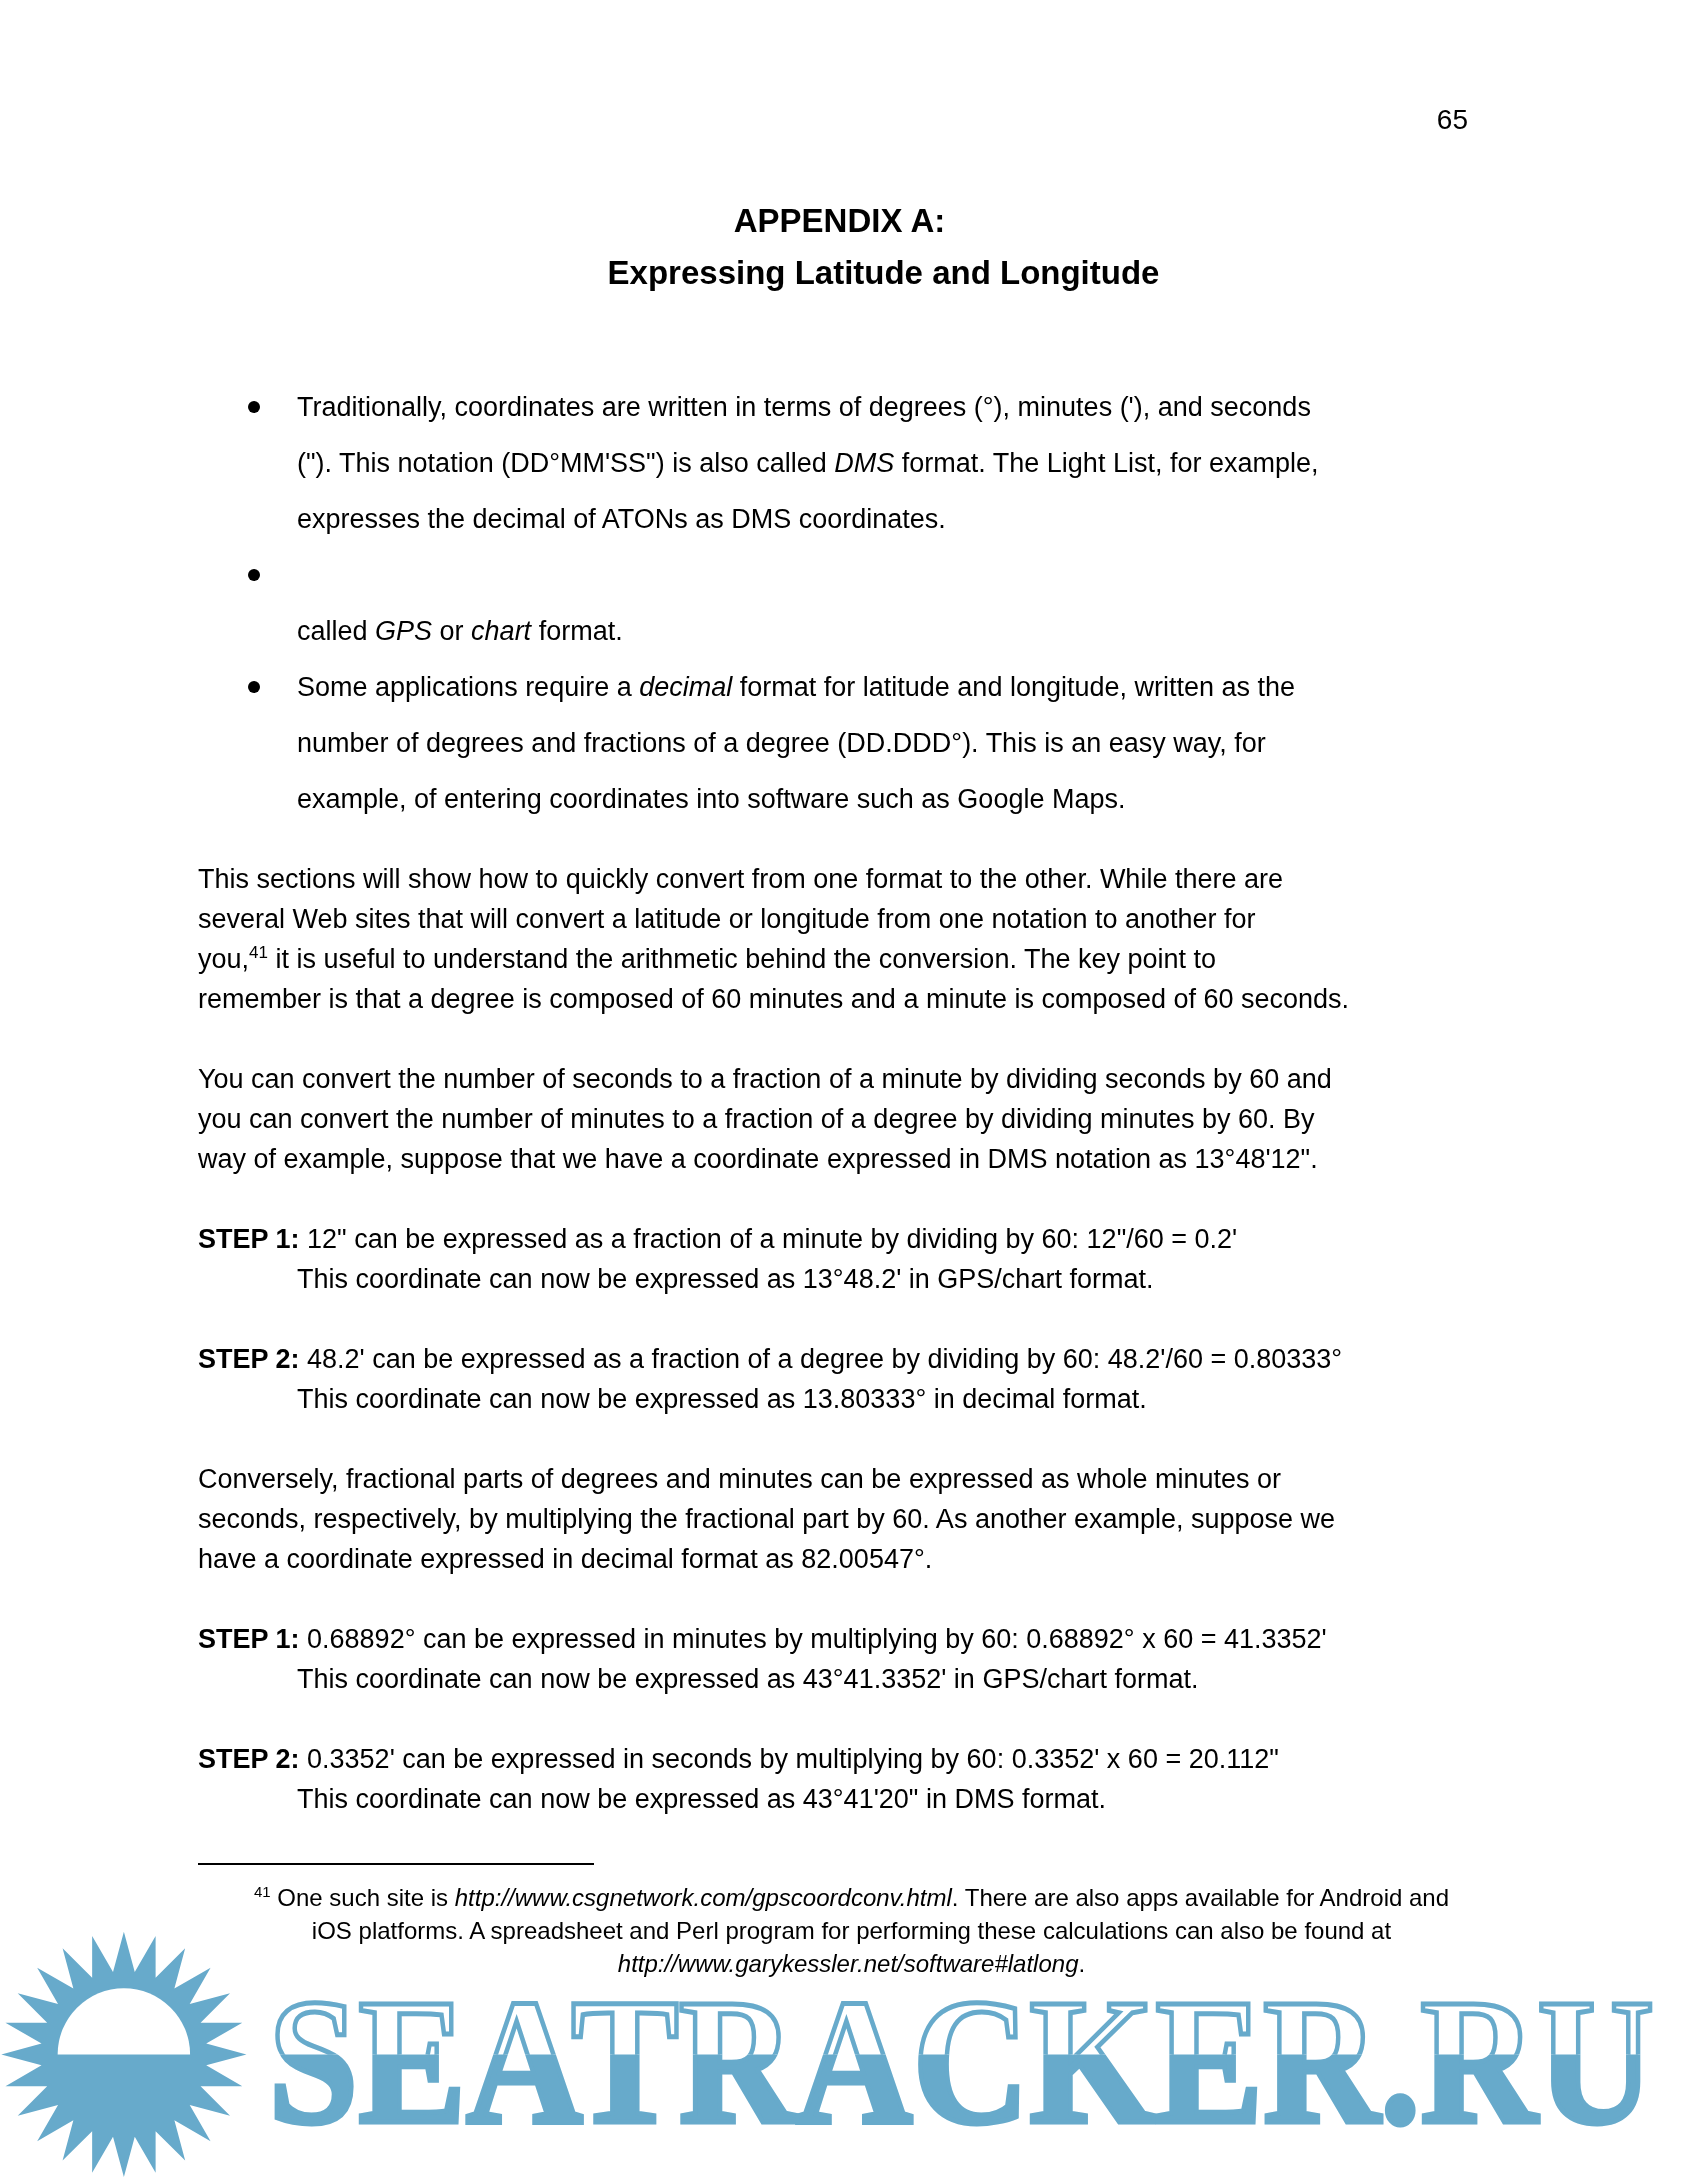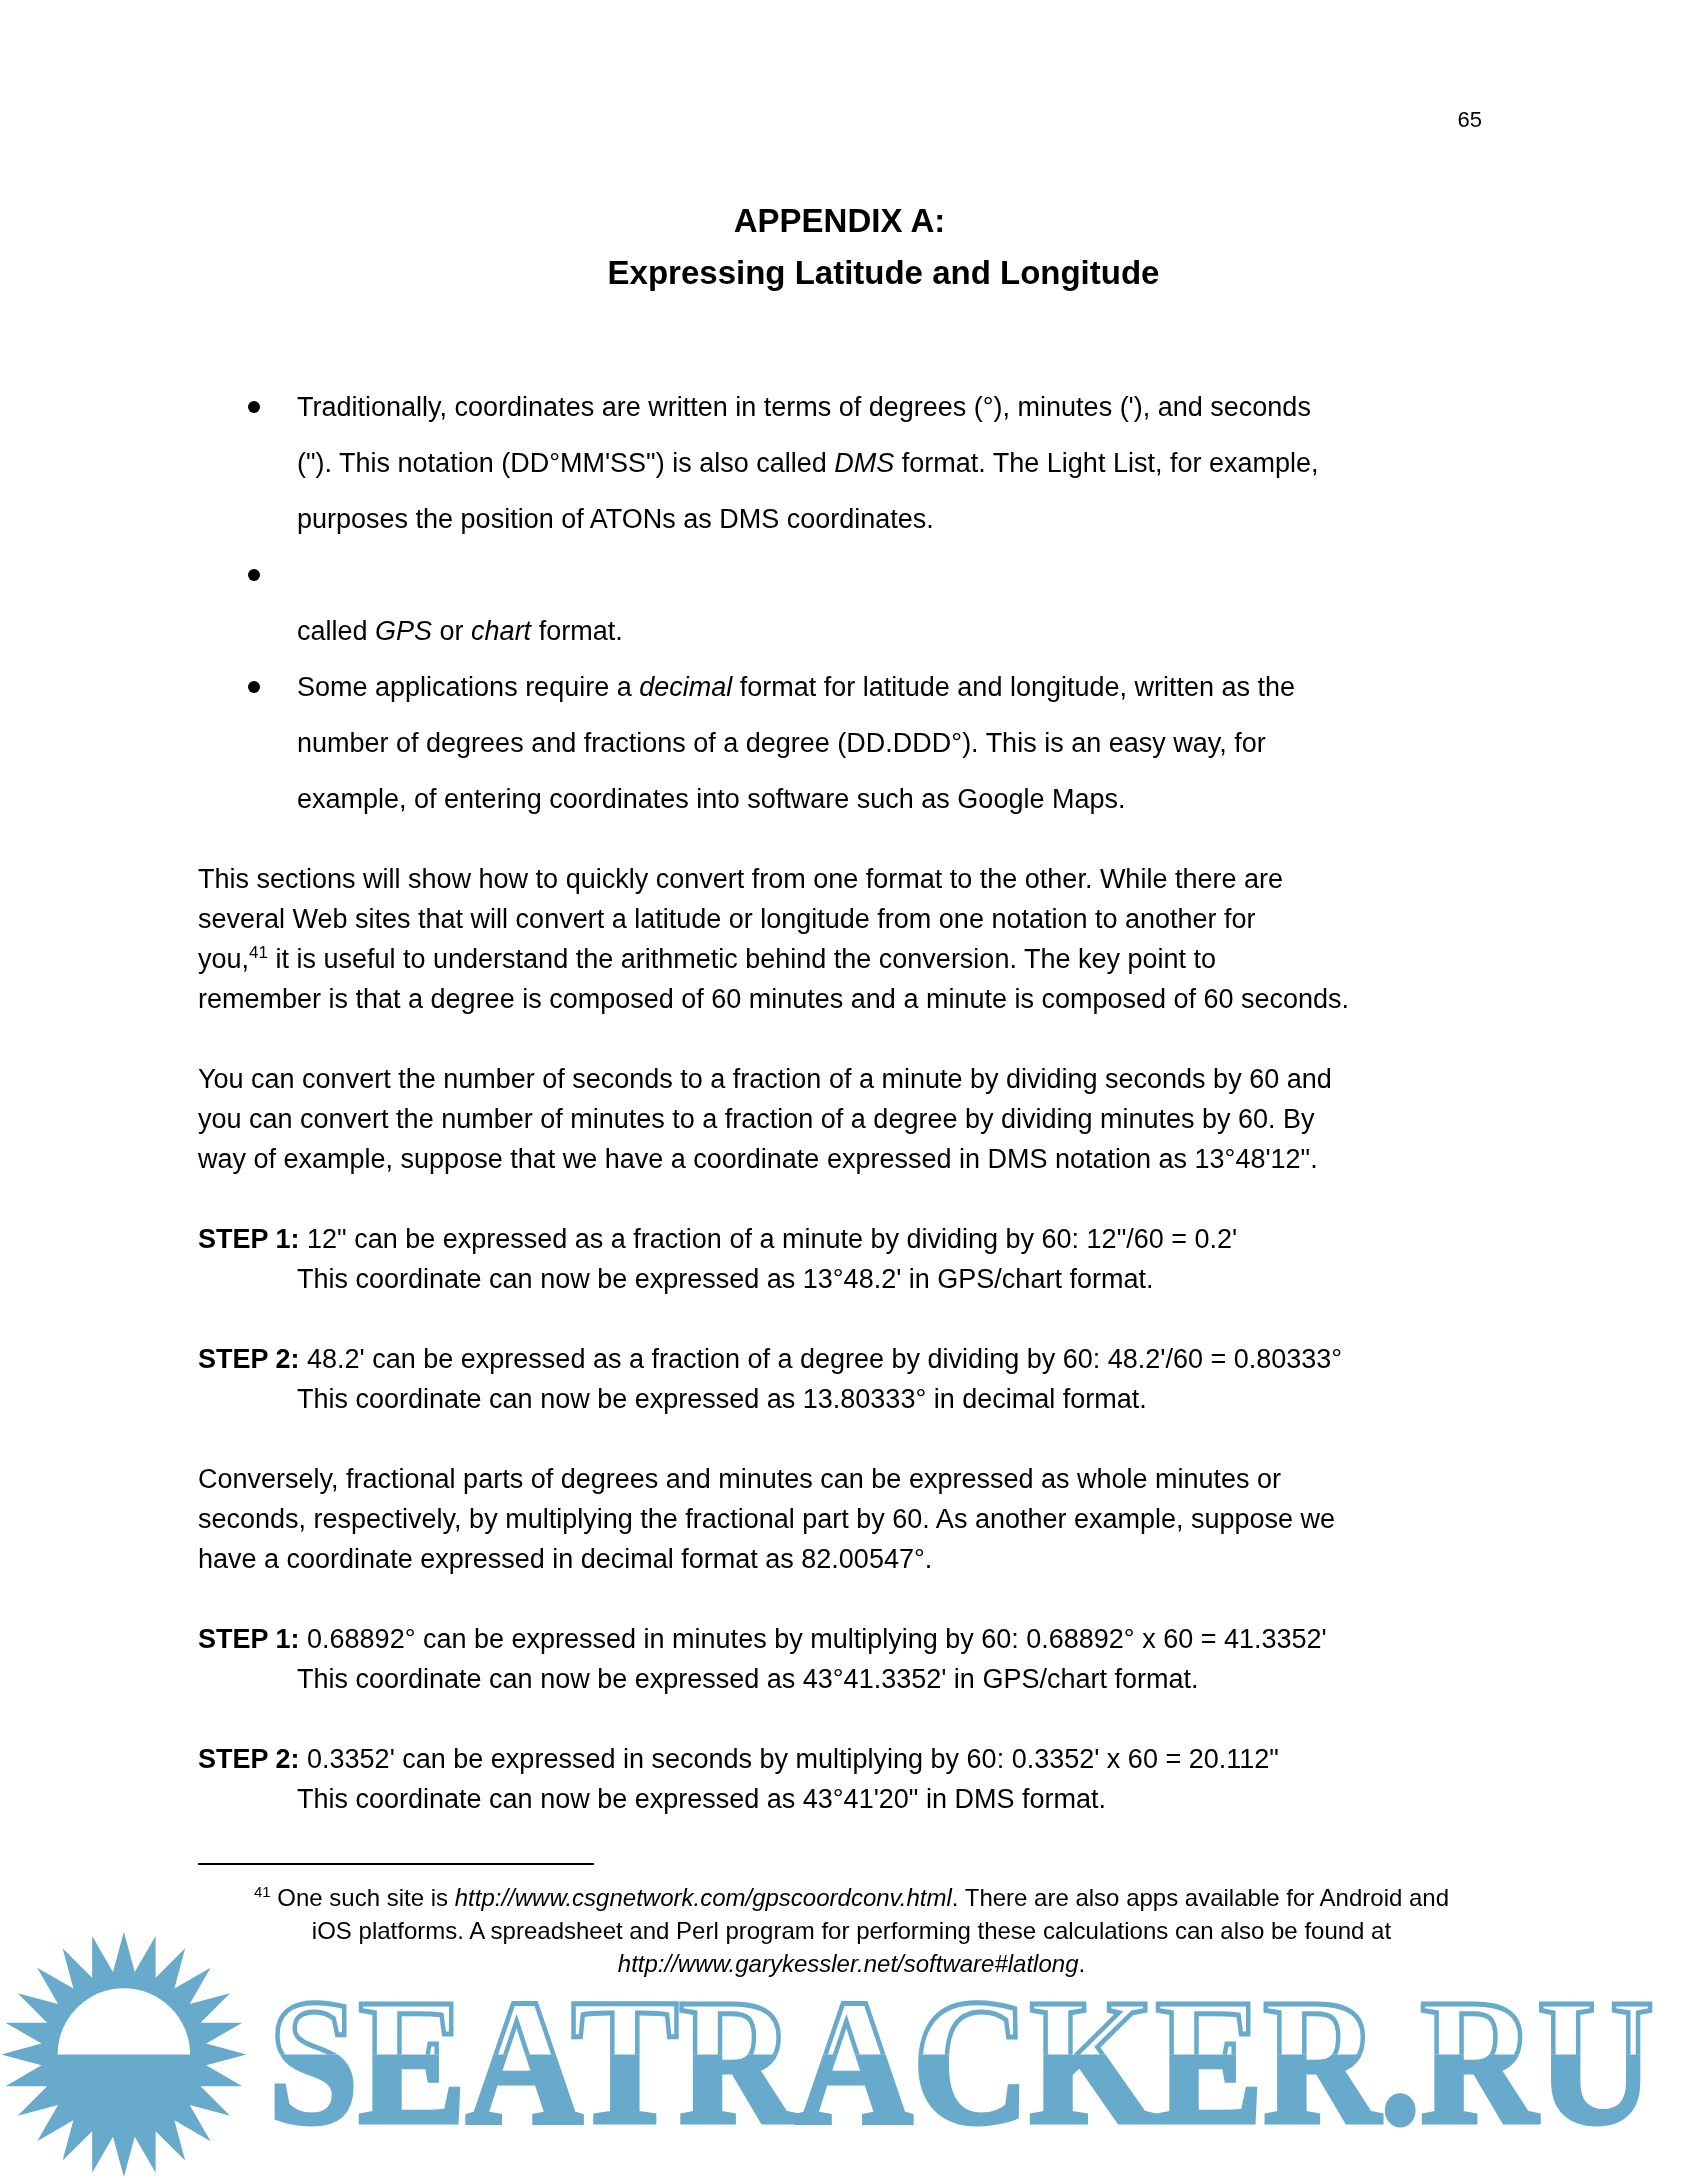--- a/index.html
+++ b/index.html
@@ -1,18 +1,18 @@
 <!DOCTYPE html>
 <html><head>
 <meta charset="utf-8">
 <style>
   html, body { margin: 0; padding: 0; background: #ffffff; }
   body { width: 1683px; height: 2178px; position: relative; overflow: hidden;
          font-family: "Liberation Sans", sans-serif; color: #000; }
-  .page-number { position: absolute; top: 103px; right: 201px; font-size: 22px; line-height: 34px; }
+  .page-number { position: absolute; top: 103px; right: 215px; font-size: 28px; line-height: 34px; }
   .heading { position: absolute; left: 0; width: 1679px; text-align: center; font-weight: bold;
              font-size: 33px; line-height: 34px; }
   .heading.h1 { top: 204px; }
   .heading.h2 { top: 256px; padding-left: 44px; }
   .body-block { position: absolute; left: 198px; top: 331px; width: 1307px;
                 font-size: 27px; line-height: 40px; }
   .line { height: 40px; white-space: nowrap; position: relative; }
   .blank { height: 40px; }
   .indent { padding-left: 99px; }
   .bullet-line { padding-left: 99px; margin-top: 16px; }
@@ -31,21 +31,21 @@
 
 <div class="page-number">65</div>
 
 <div class="heading h1">APPENDIX A:</div>
 <div class="heading h2">Expressing Latitude and Longitude</div>
 
 <div class="body-block" id="body-block">
     <div class="blank"></div>
     <div class="line bullet-line"><span class="bullet-dot"></span><span>Traditionally, coordinates are written in terms of degrees (°), minutes ('), and seconds</span></div>
     <div class="line bullet-line"><span>("). This notation (DD°MM'SS") is also called </span><span class="i">DMS</span><span> format. The Light List, for example,</span></div>
-    <div class="line bullet-line"><span>purposes the position of ATONs as DMS coordinates.</span></div>
+    <div class="line bullet-line"><span>expresses the decimal of ATONs as DMS coordinates.</span></div>
     <div class="line bullet-line"><span class="bullet-dot"></span></div>
     <div class="line bullet-line"><span>called </span><span class="i">GPS</span><span> or </span><span class="i">chart</span><span> format.</span></div>
     <div class="line bullet-line"><span class="bullet-dot"></span><span>Some applications require a </span><span class="i">decimal</span><span> format for latitude and longitude, written as the</span></div>
     <div class="line bullet-line"><span>number of degrees and fractions of a degree (DD.DDD°). This is an easy way, for</span></div>
     <div class="line bullet-line"><span>example, of entering coordinates into software such as Google Maps.</span></div>
     <div class="blank"></div>
     <div class="line"><span>This sections will show how to quickly convert from one format to the other. While there are</span></div>
     <div class="line"><span>several Web sites that will convert a latitude or longitude from one notation to another for</span></div>
     <div class="line"><span>you,</span><span class="sup">41</span><span> it is useful to understand the arithmetic behind the conversion. The key point to</span></div>
     <div class="line"><span>remember is that a degree is composed of 60 minutes and a minute is composed of 60 seconds.</span></div>

